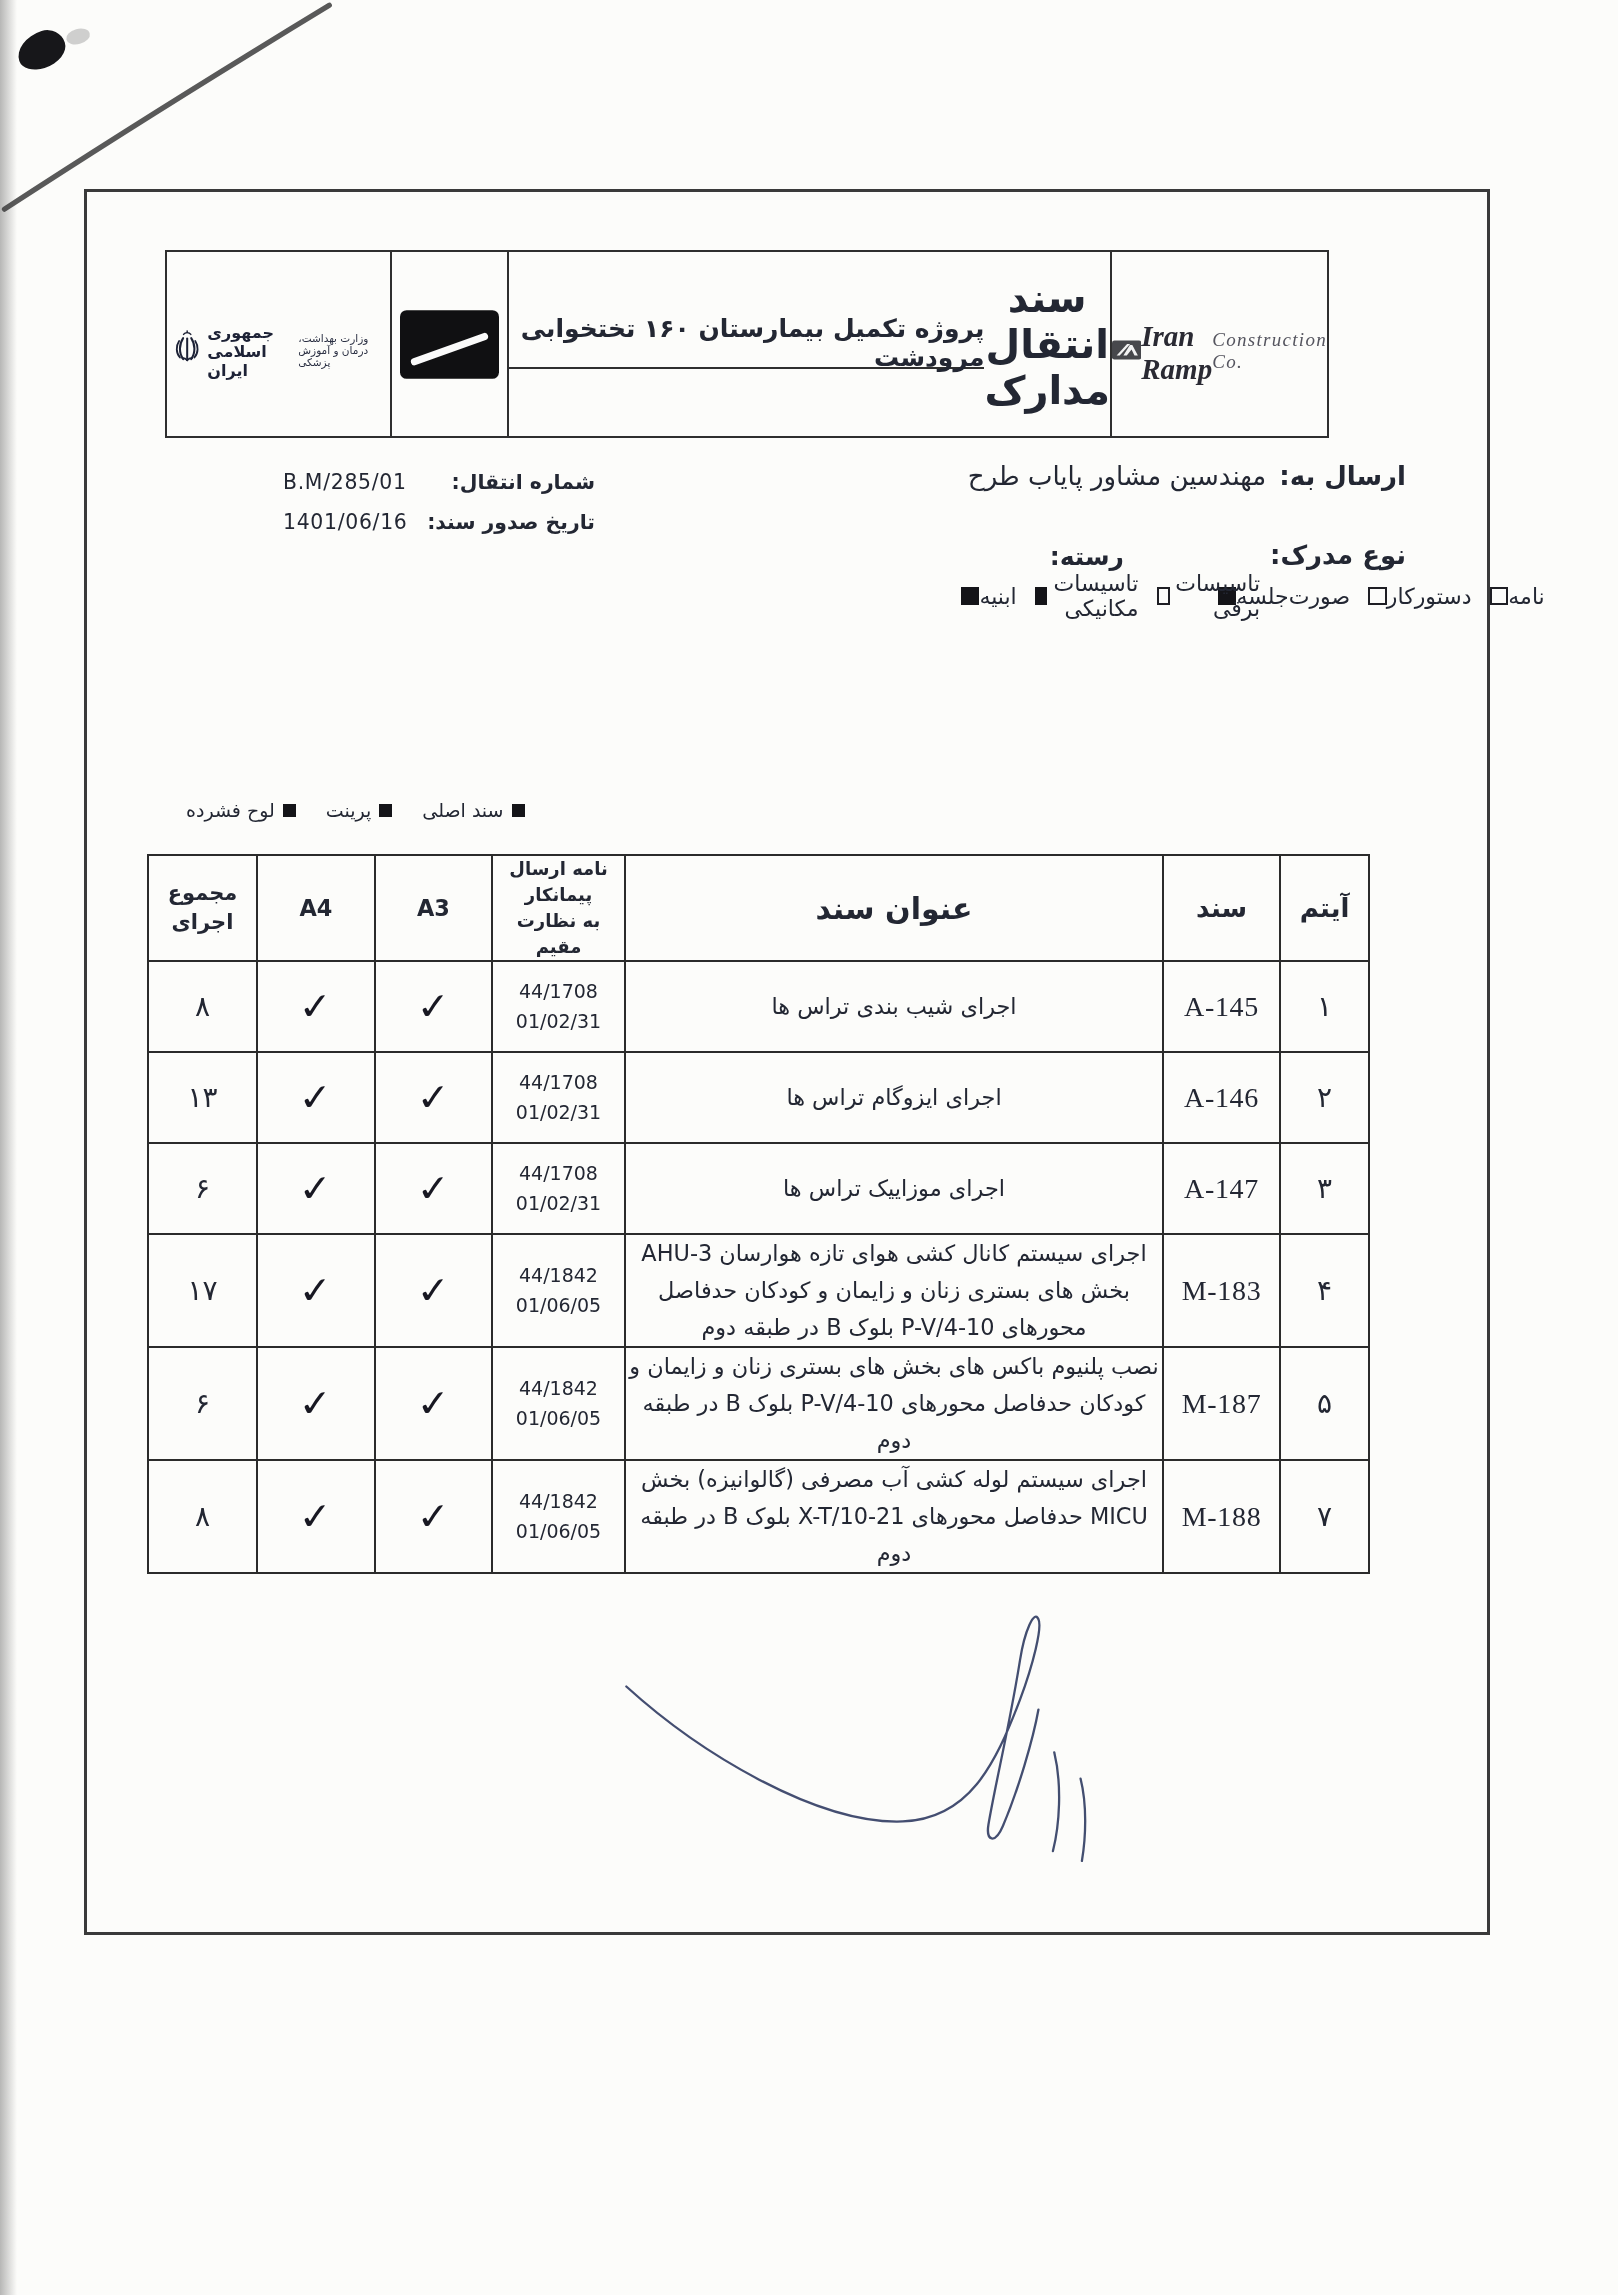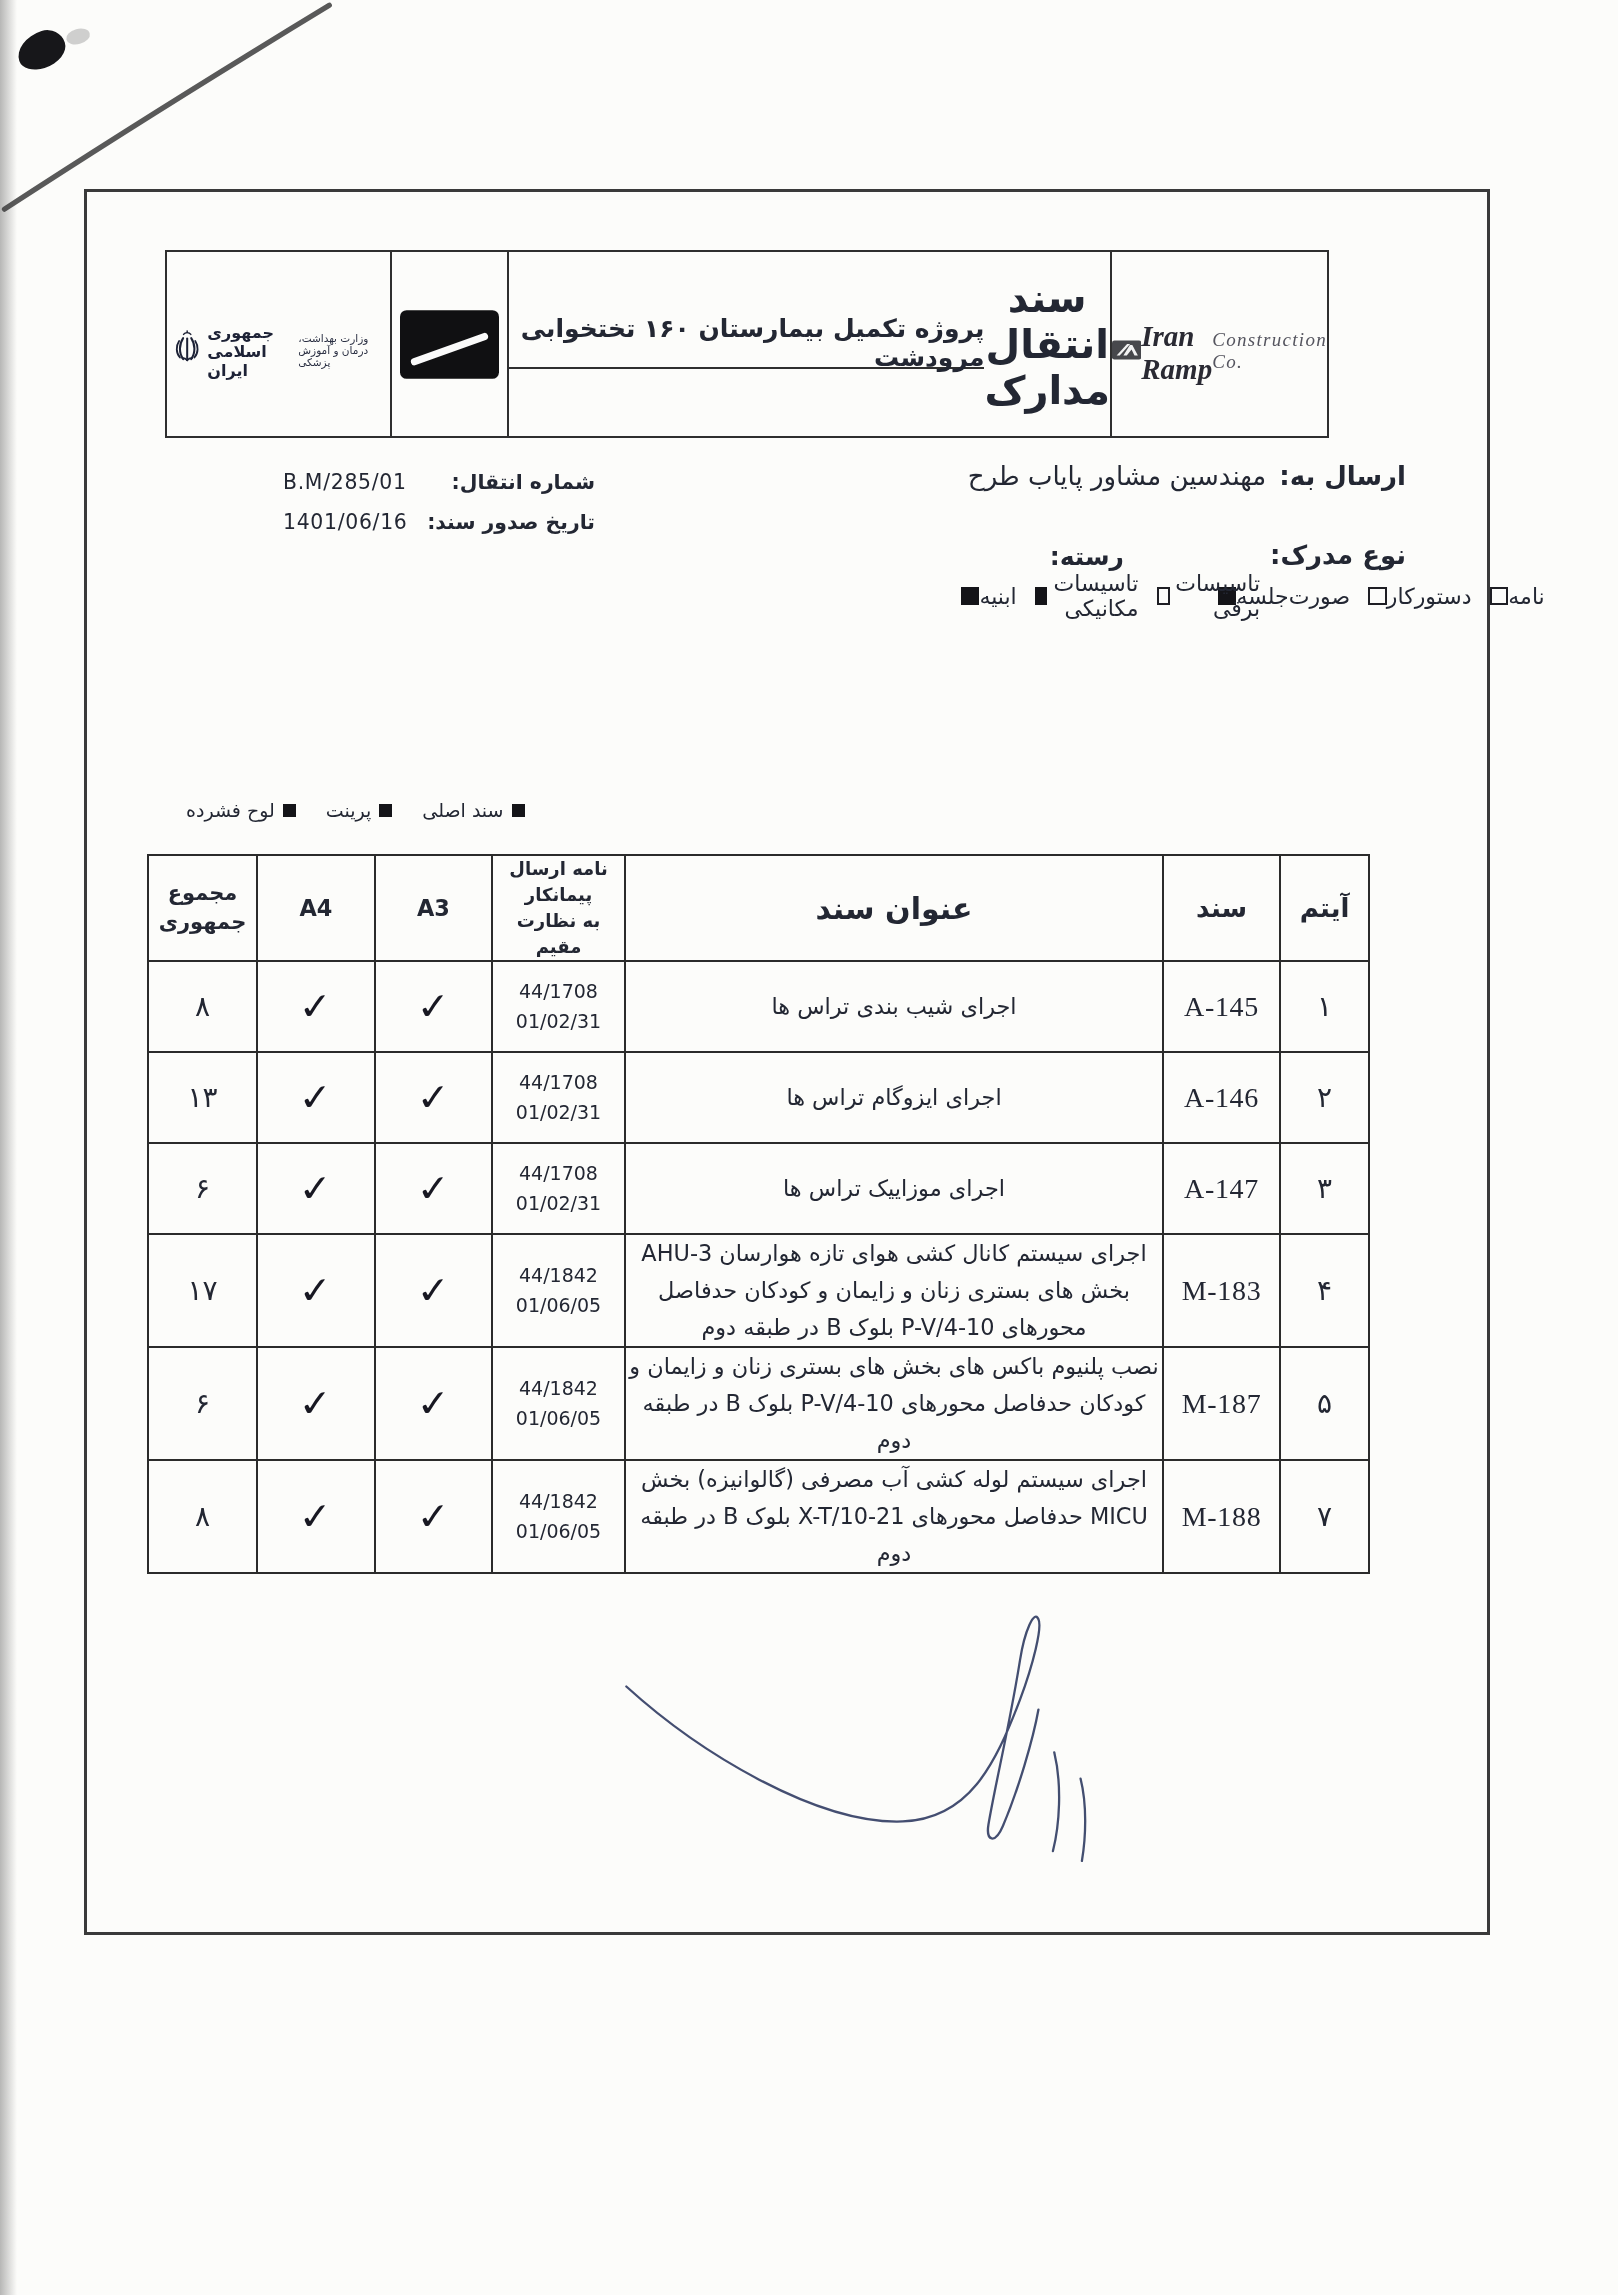--- a/index.html
+++ b/index.html
@@ -210,21 +210,21 @@
       <th class="h-doc">سند</th>
       <th class="h-title">عنوان سند</th>
       <th class="h-letter">
         <div>نامه ارسال پیمانکار</div>
         <div>به نظارت مقیم</div>
       </th>
       <th class="h-size">A3</th>
       <th class="h-size">A4</th>
       <th class="h-total">
         <div>مجموع</div>
-        <div>جمهوری</div>
+        <div>اجرای</div>
       </th>
     </tr>
   </thead>
   <tbody>
     <tr>
       <td class="c-item">۱</td>
       <td class="c-doc">A-145</td>
       <td class="c-title">اجرای شیب بندی تراس ها</td>
       <td class="c-letter">
         <div>44/1708</div>

